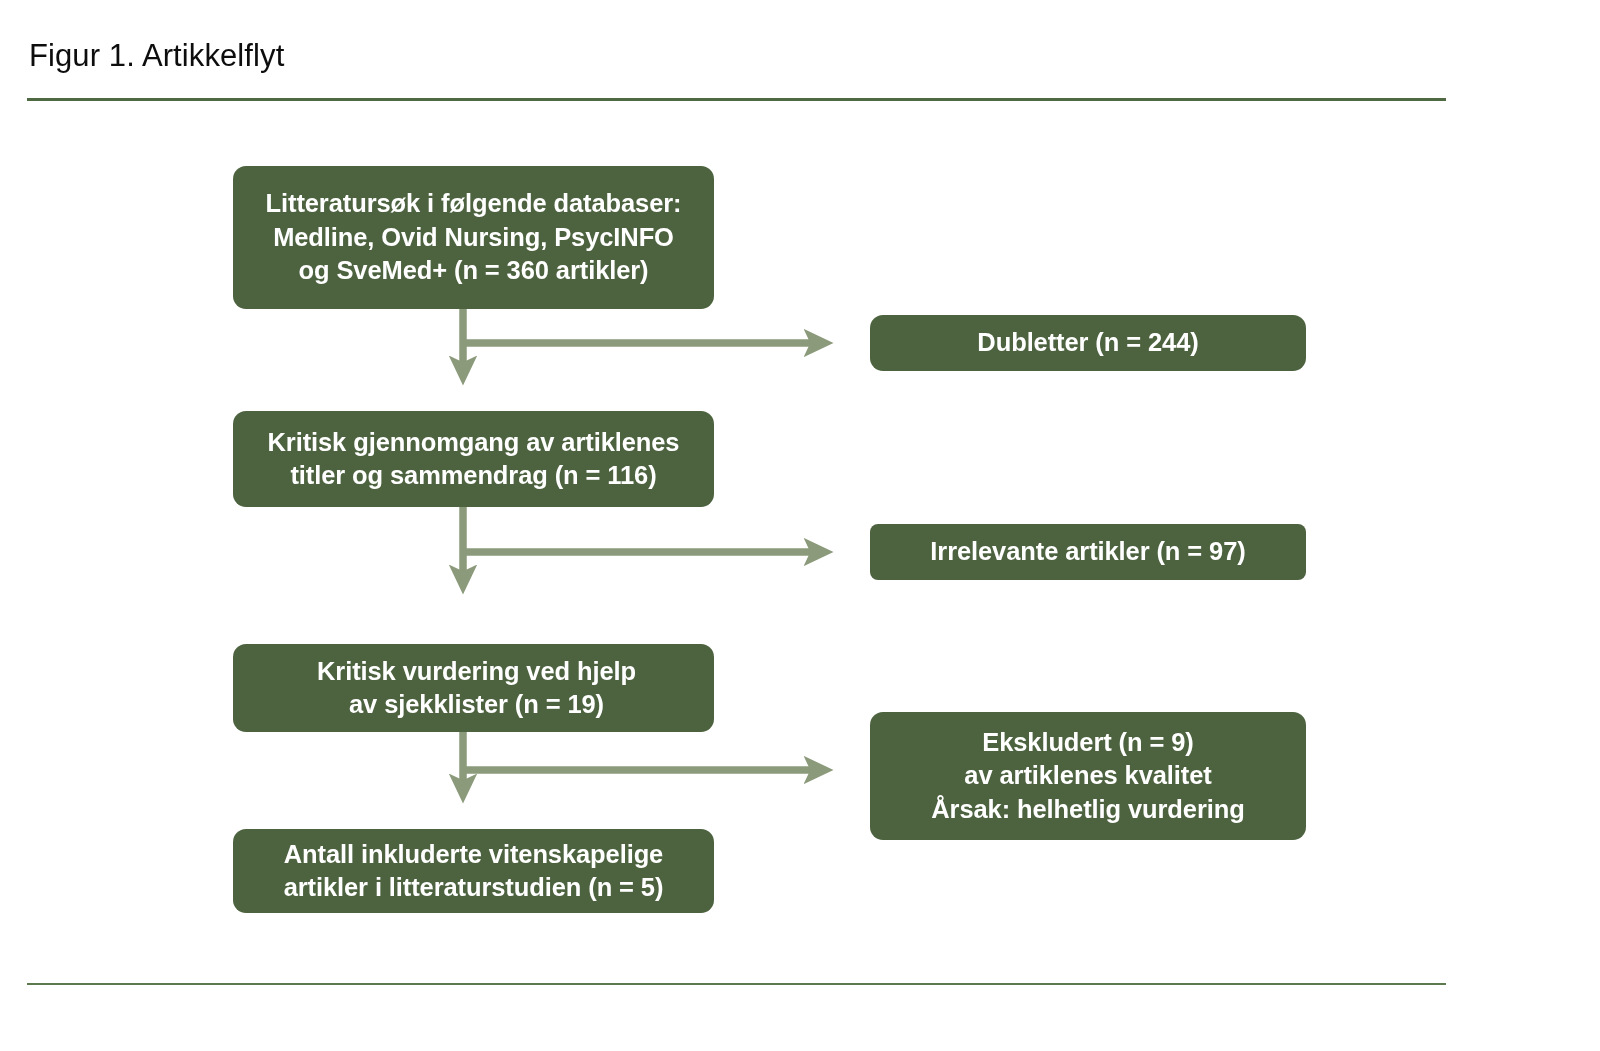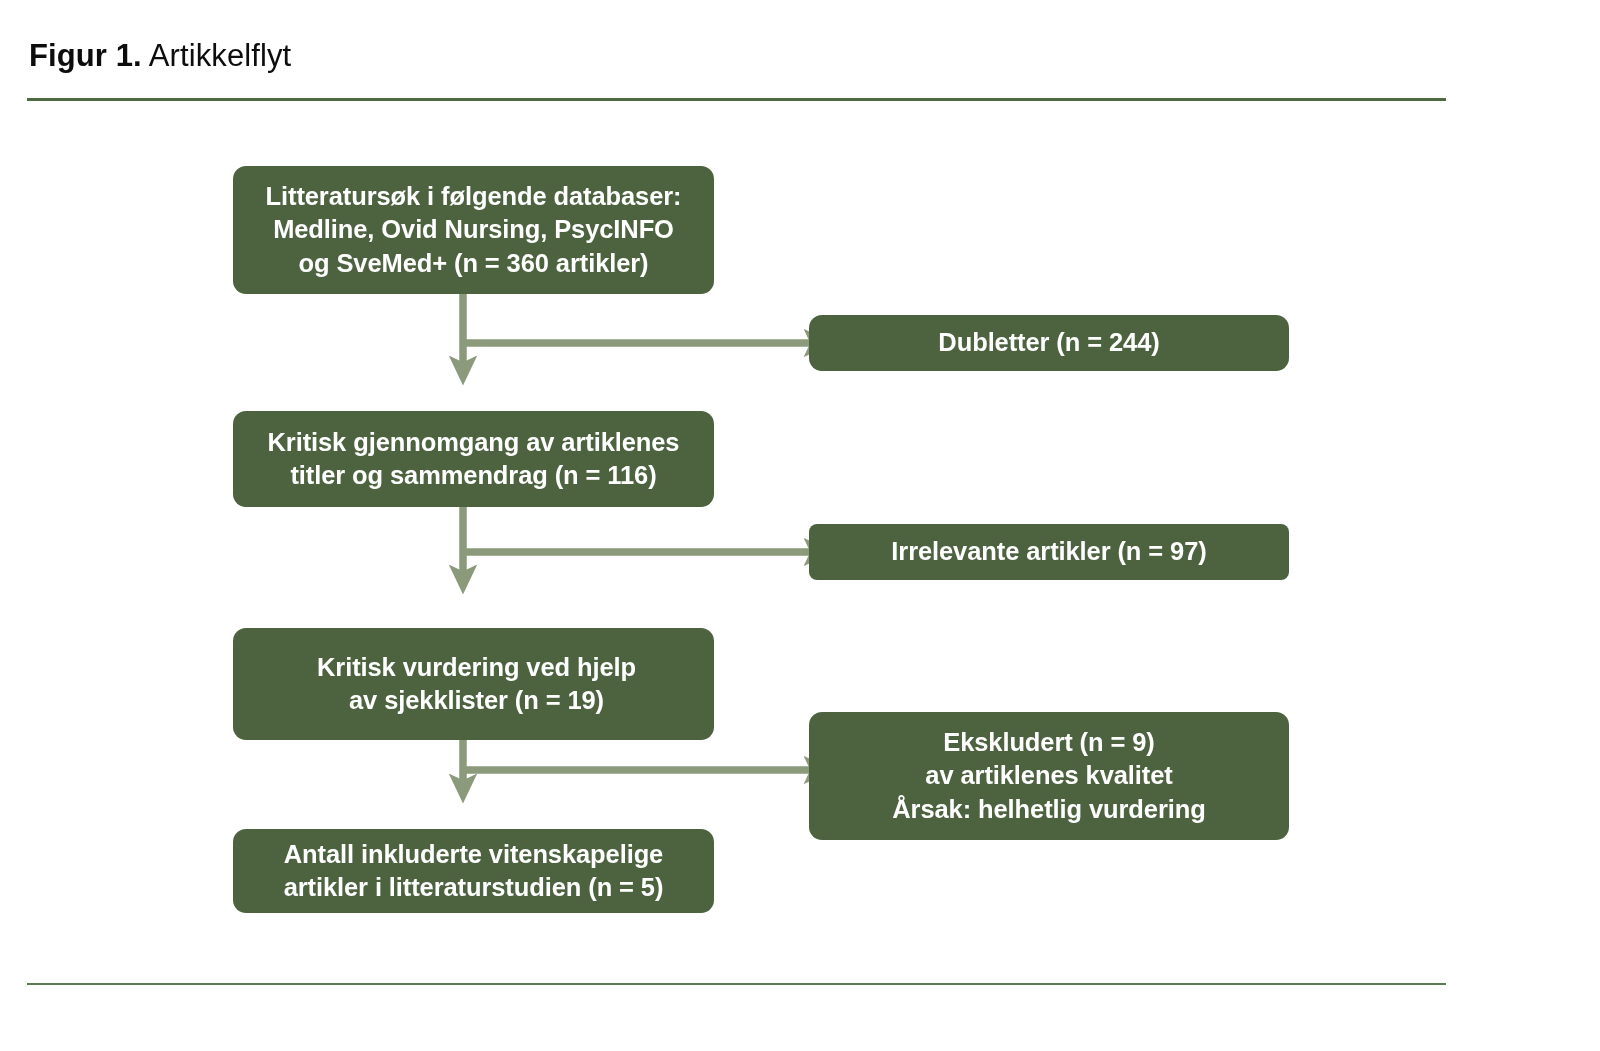--- a/index.html
+++ b/index.html
@@ -25,21 +25,21 @@
     position: absolute;
     left: 29px;
     top: 34px;
     font-size: 31px;
     line-height: 44px;
     color: #0d0d0d;
     white-space: nowrap;
     letter-spacing: 0.1px;
   }
   #figure-caption .cap-label {
-    font-weight: bold;
+    font-weight: normal;
   }
   #figure-caption .cap-title {
     font-weight: normal;
     margin-top: 7px;
   }
 
   
   #rule-top {
     position: absolute;
     left: 27px;
@@ -88,27 +88,27 @@
     width: 100%;
   }
   .flow-box .line {
     display: block;
     white-space: nowrap;
   }
 
   
   .col-left  { left: 233px; width: 481px; }
   
-  .col-right { left: 809px; width: 480px; }
-
-  #box-search     { top: 166px;  height: 128px; }
+  .col-right { left: 870px; width: 436px; }
+
+  #box-search     { top: 166px;  height: 143px; }
   #box-dupes      { top: 315px;  height: 56px;  }
   #box-screen     { top: 411px;  height: 96px; text-align: center;  }
   #box-irrelevant { top: 524px;  height: 56px; border-radius: 8px;  }
-  #box-appraisal  { top: 628px;  height: 112px; padding-left: 20px;  }
+  #box-appraisal  { top: 644px;  height: 88px; padding-left: 20px;  }
   #box-excluded   { top: 712px;  height: 128px; }
   #box-included   { top: 829px;  height: 84px;  }
 </style>
 </head>
 <body>
 
 <div id="page">
 
   <div id="figure-caption">
     <span class="cap-label">Figur 1.</span><span class="cap-title"> <span>Artikkelflyt</span></span>

